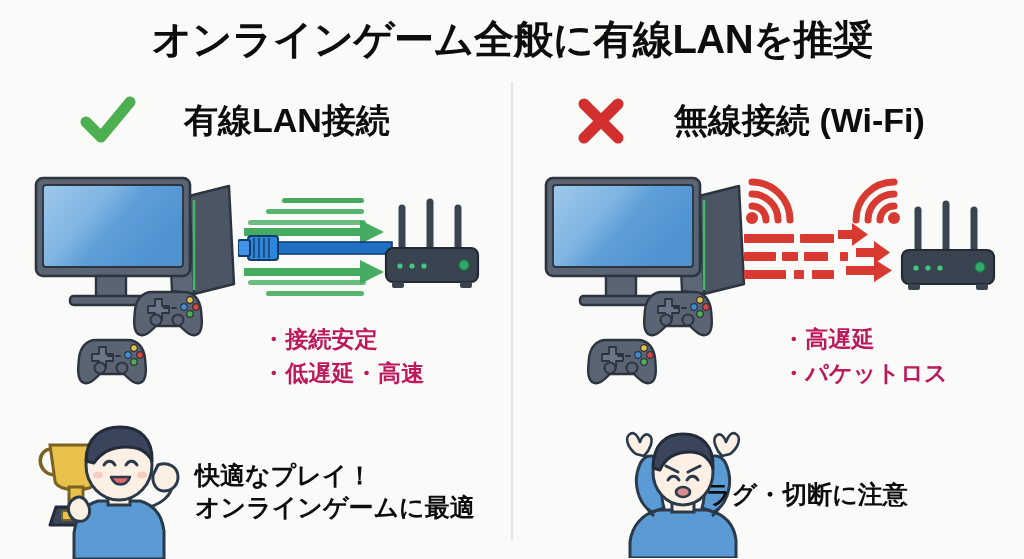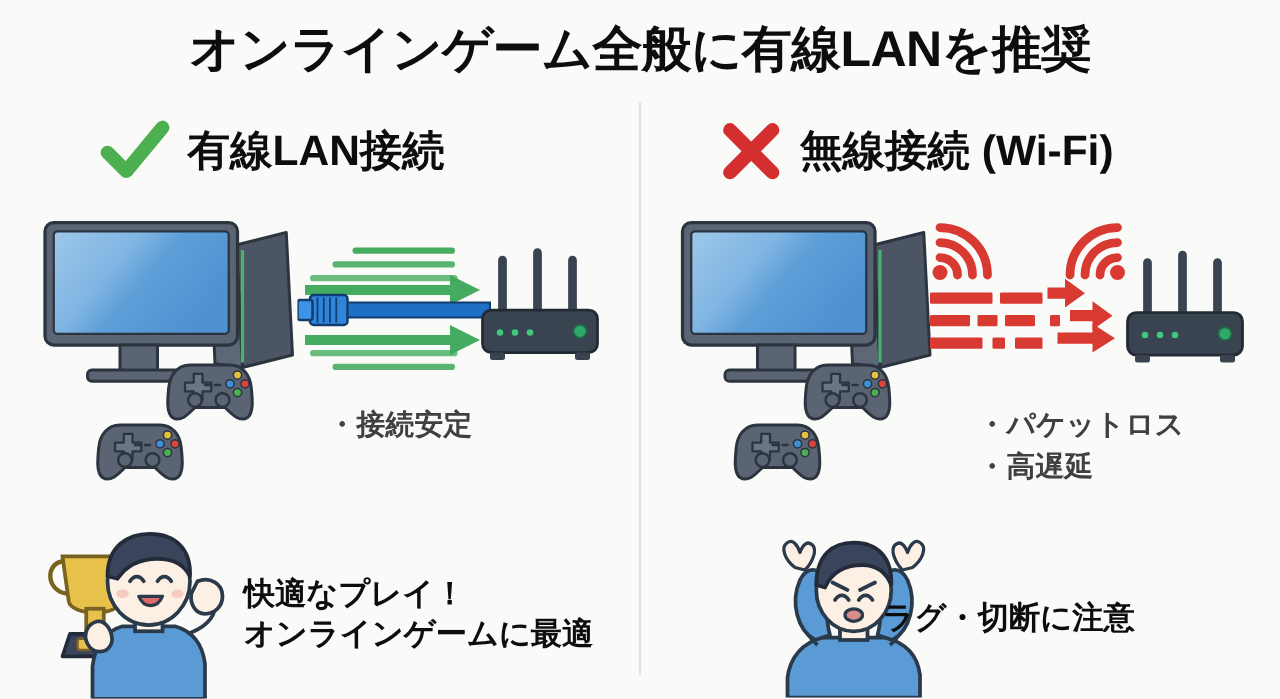--- a/index.html
+++ b/index.html
@@ -53,30 +53,31 @@
     align-items: center;
     gap: 14px;
   }
   .panel-head.left  { left: 80px;  top: 96px; }
   .panel-head.right { left: 576px; top: 96px; }
   .panel-head .label {
     font-size: 34px;
     font-weight: 700;
     color: #0d0d0d;
     white-space: nowrap;
+    margin-left: 34px;
   }
   .mark-svg { display: block; }
 
   
   .bullets {
     position: absolute;
     font-size: 23px;
     font-weight: 700;
     line-height: 1.48;
-    color: #404040;
+    color: #be185d;
     white-space: nowrap;
   }
   .bullets.left  { left: 262px; top: 322px; }
   .bullets.right { left: 782px; top: 322px; }
   .bullets div { letter-spacing: 0.2px; }
 
   
   .caption {
     position: absolute;
     font-size: 25px;
@@ -372,25 +373,26 @@
 
       <path d="M60,56 C63,51 68,51 71,56" fill="none" stroke="#2B3A4A" stroke-width="3" stroke-linecap="round"></path>
       <path d="M79,56 C82,51 87,51 90,56" fill="none" stroke="#2B3A4A" stroke-width="3" stroke-linecap="round"></path>
 
       <ellipse cx="75" cy="68" rx="7" ry="5" fill="#D98C8C" stroke="#2B3A4A" stroke-width="2.6"></ellipse>
     </svg>
   </div>
 
   <div class="bullets left">
     <div>・接続安定</div>
+    <div>・低遅延・高速</div>
   </div>
 
   <div class="bullets right">
+    <div>・高遅延</div>
     <div>・パケットロス</div>
-    <div>・高遅延</div>
   </div>
 
   <div class="caption left">
     <div>快適なプレイ！</div>
     <div>オンラインゲームに最適</div>
   </div>
 
   <div class="caption right">
     <div>ラグ・切断に注意</div>
   </div>

